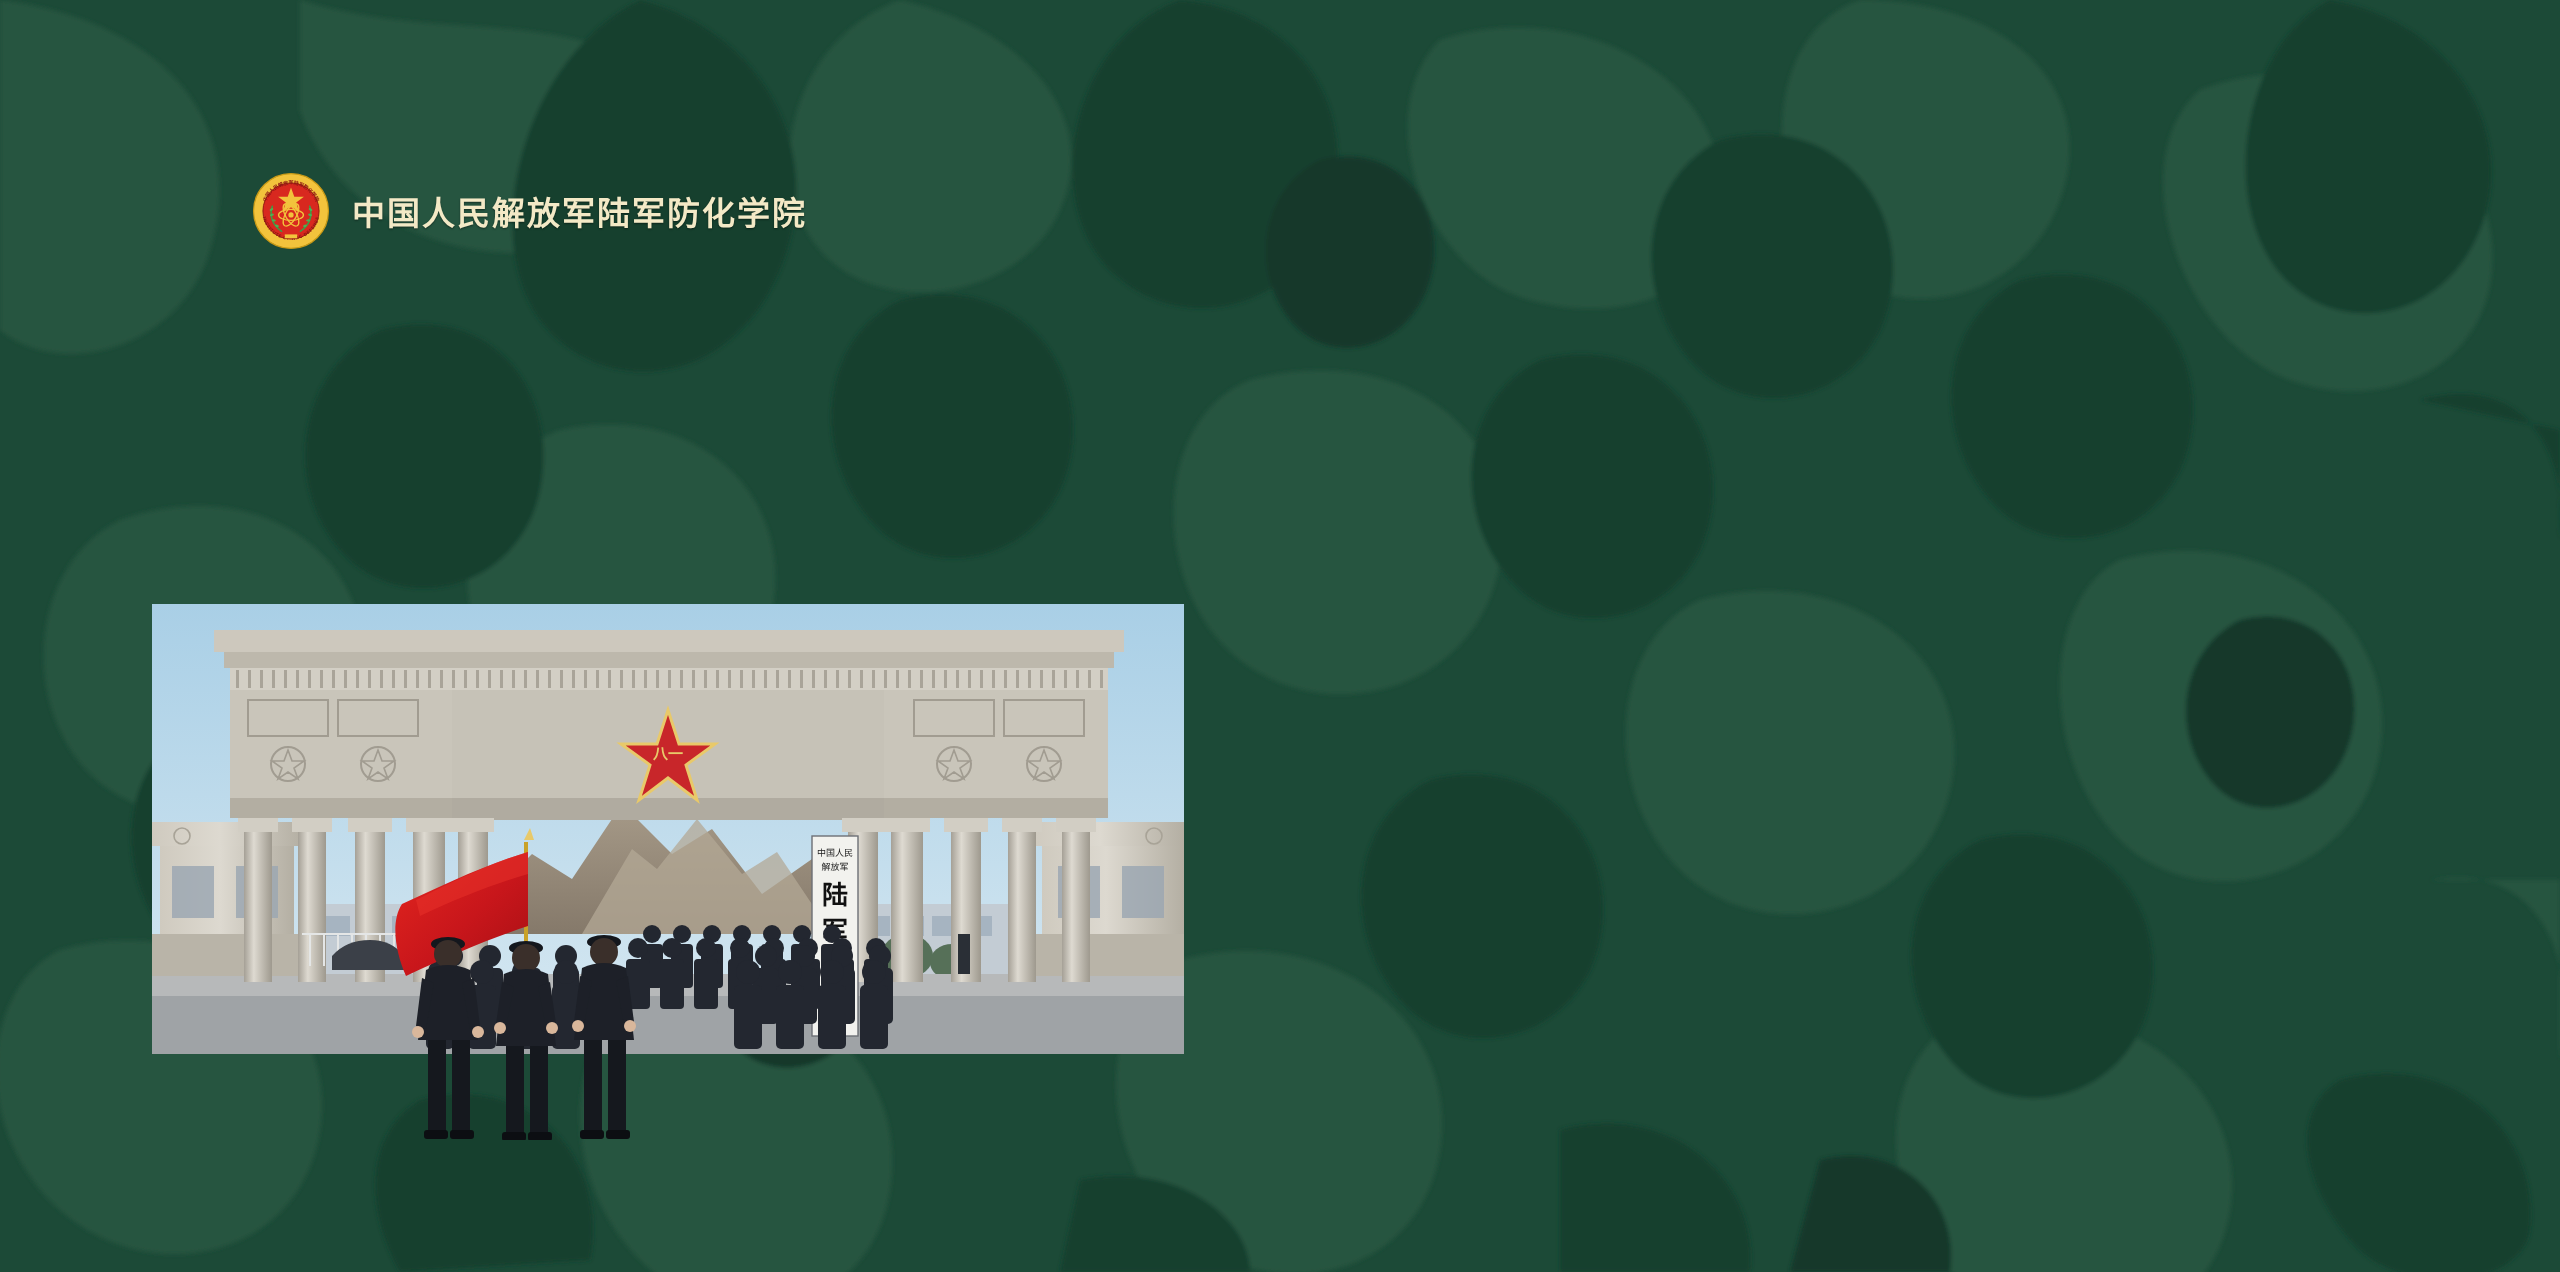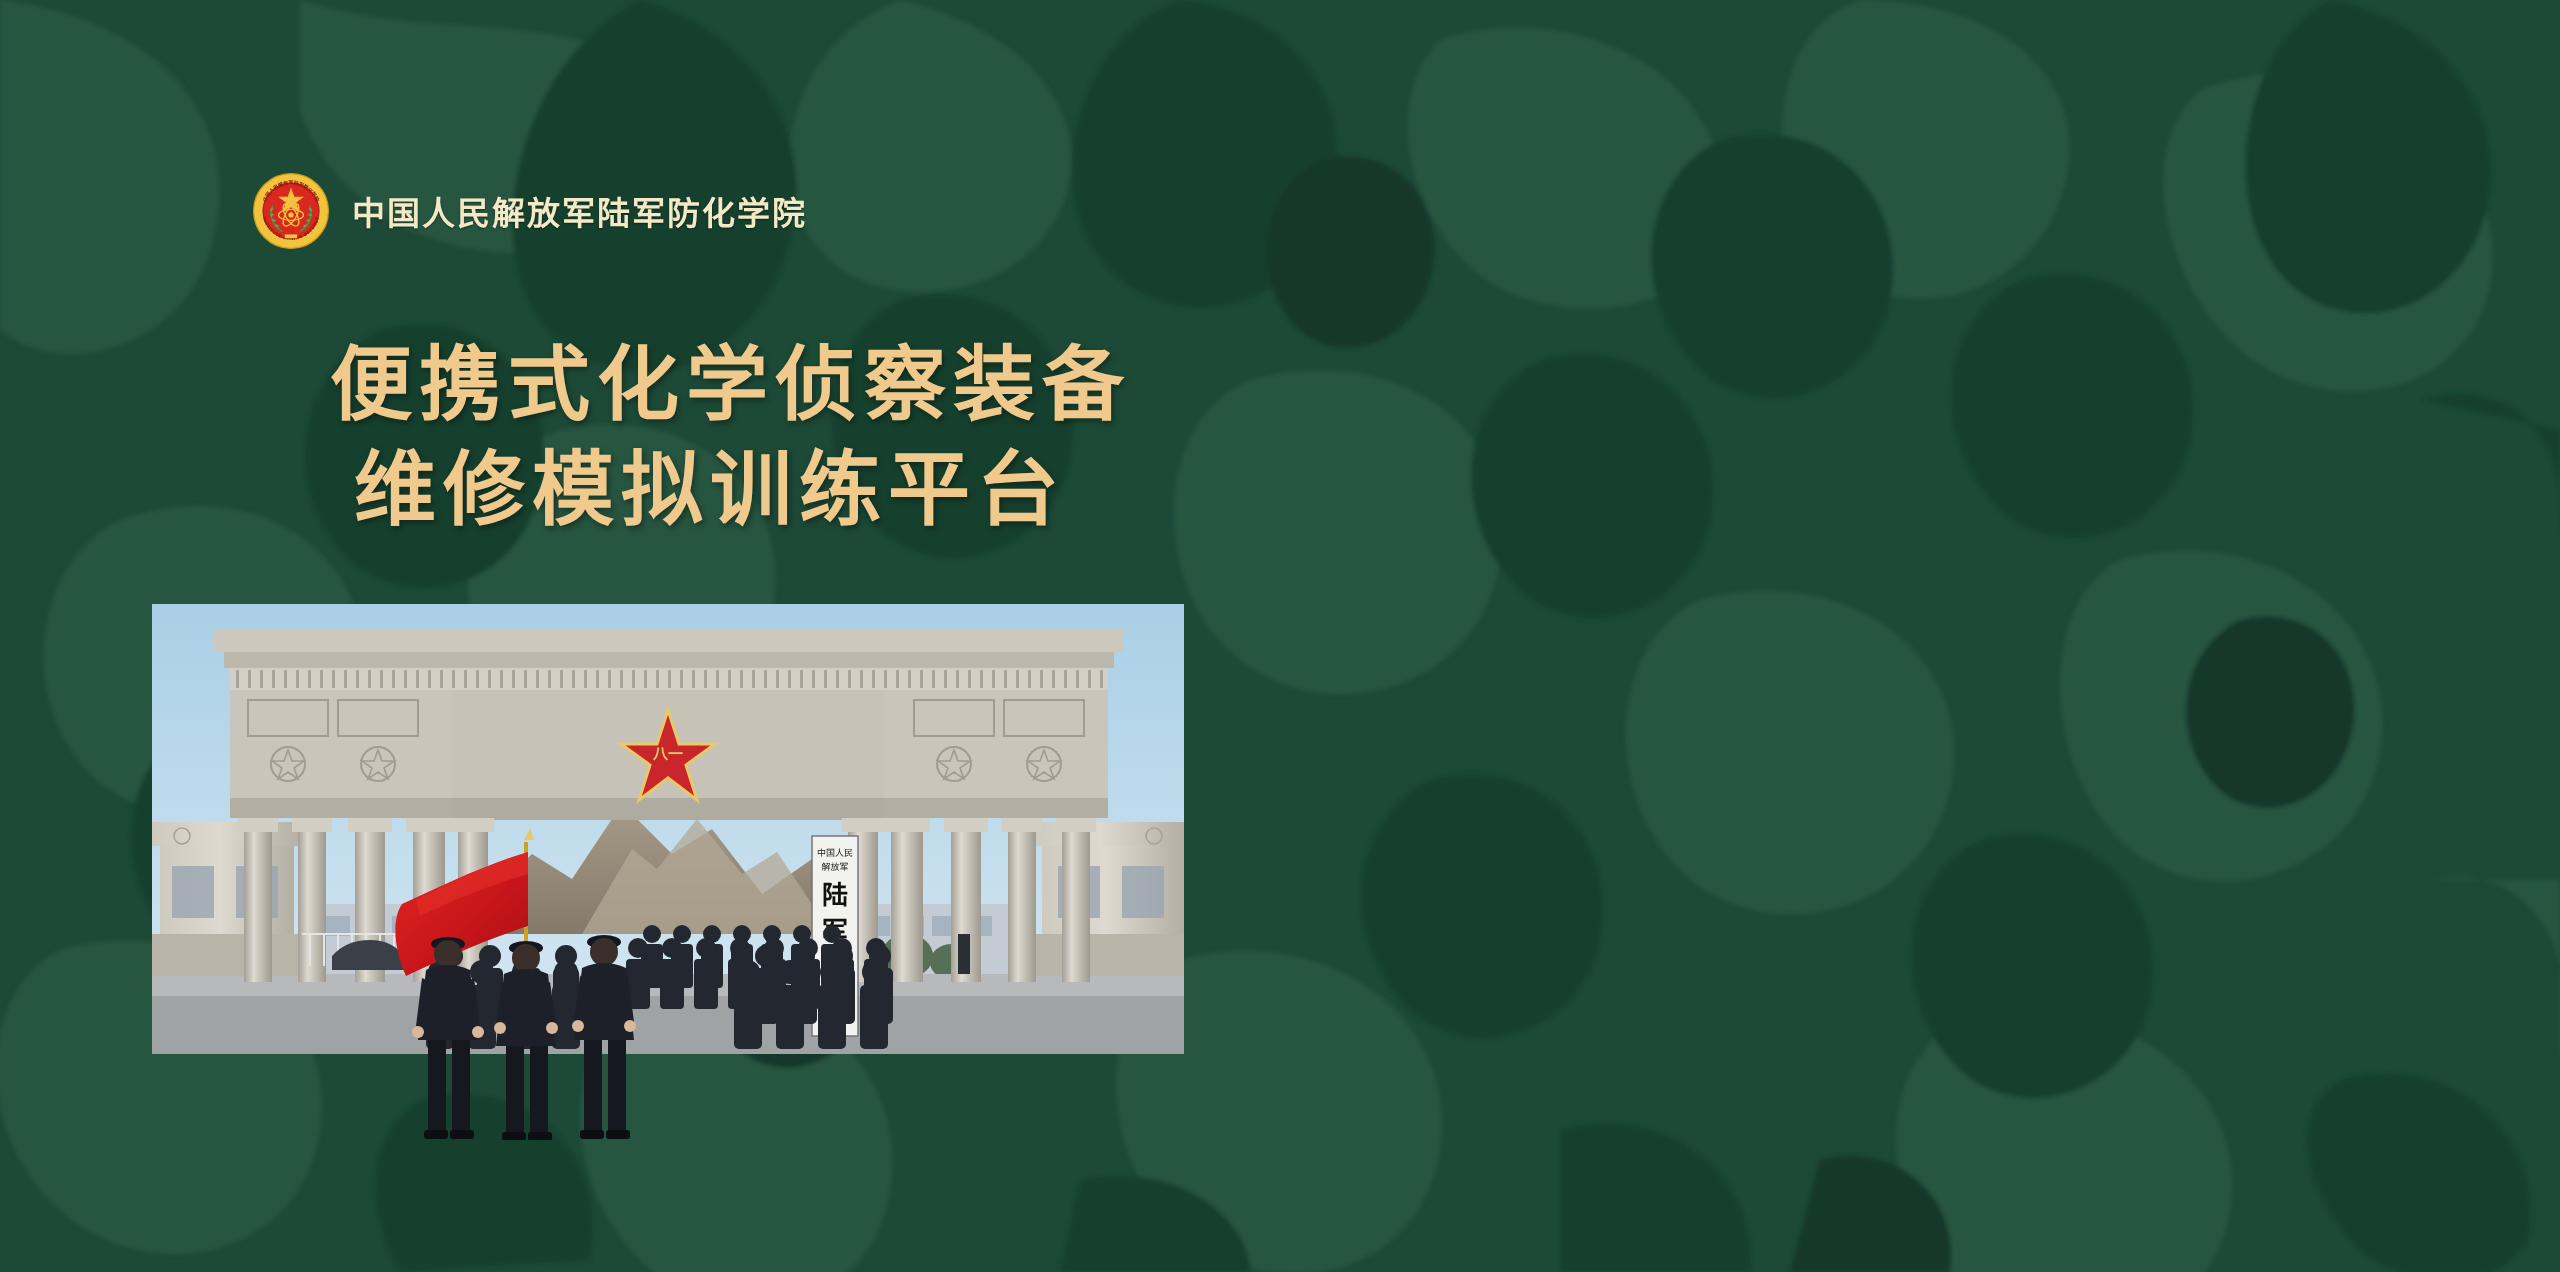--- a/index.html
+++ b/index.html
@@ -210,24 +210,20 @@
         <ellipse cx="50" cy="55" rx="16" ry="7" transform="rotate(60 50 55)"></ellipse>
         <ellipse cx="50" cy="55" rx="16" ry="7" transform="rotate(120 50 55)"></ellipse>
       </g>
       <circle cx="50" cy="55" r="3.4" fill="#f2c33c"></circle>
 
       <rect x="42" y="80" width="16" height="5" fill="#f2c33c"></rect>
     </svg>
     <div class="brand-title">中国人民解放军陆军防化学院</div>
   </div>
 
-  <div class="main-title">
-    <div class="line1">便携式化学侦察装备</div>
-    <div class="line2">维修模拟训练平台</div>
-  </div>
 
   <svg id="photo" viewBox="0 0 1032 536" aria-hidden="true">
     <defs>
       <clipPath id="frameClip">
           <rect x="0" y="0" width="1032" height="450"></rect>
         </clipPath>
       <linearGradient id="skyG" x1="0" y1="0" x2="0" y2="1">
         <stop offset="0%" stop-color="#a9cfe6"></stop>
         <stop offset="100%" stop-color="#d8e9f2"></stop>
       </linearGradient>

